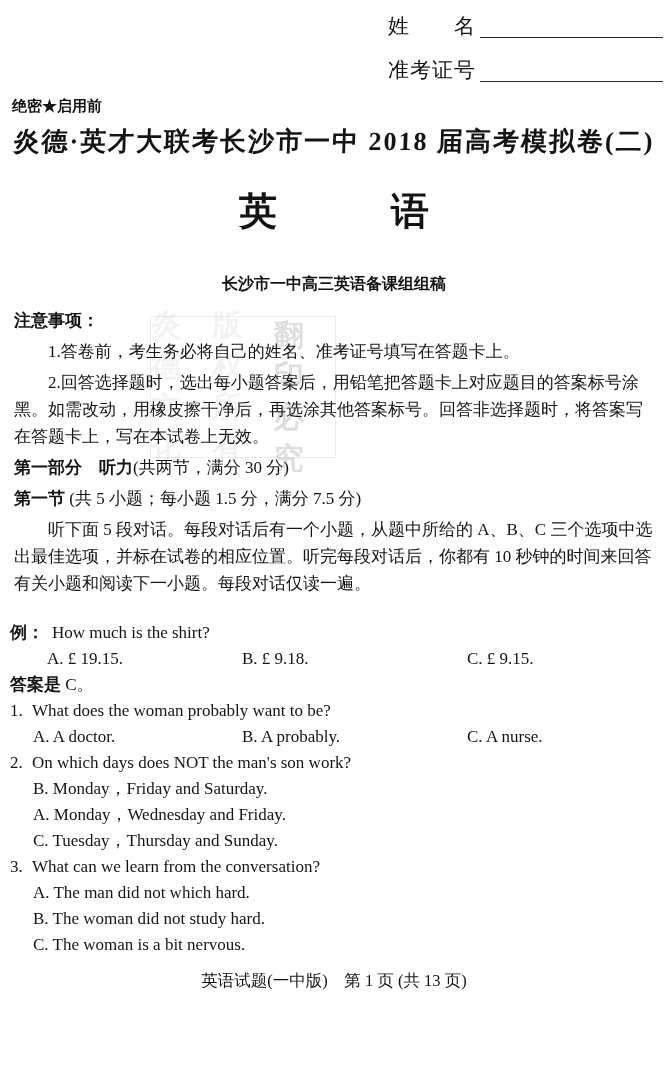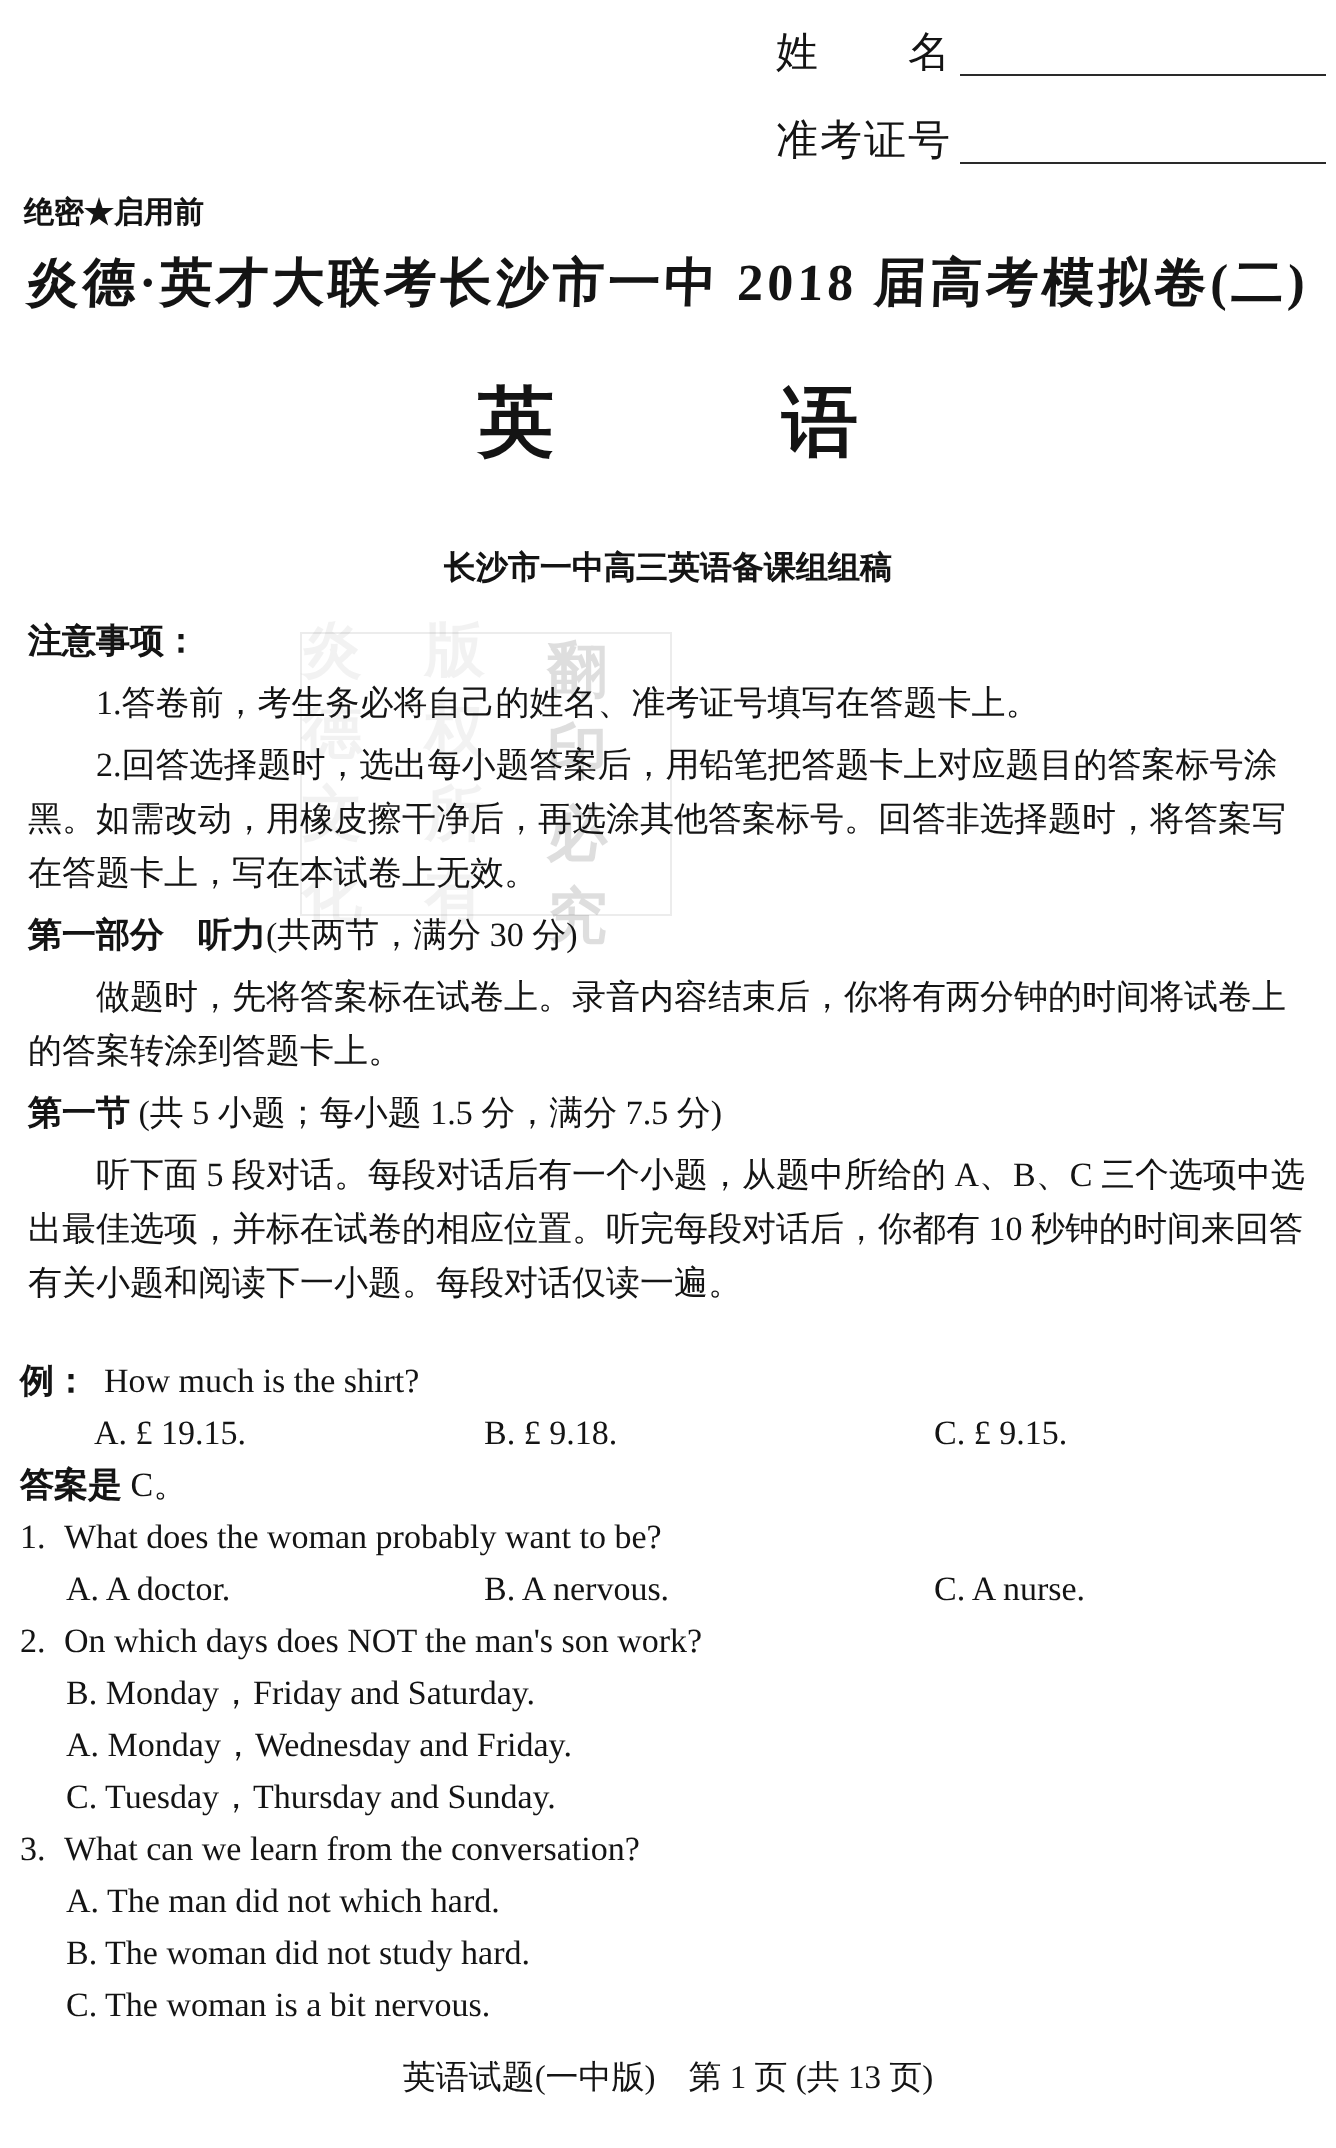--- a/index.html
+++ b/index.html
@@ -103,21 +103,20 @@
   <span class="wm wm3">翻印必究</span>
 </div>
 
 <div class="content">
 
   <p class="bold-cn">注意事项：</p>
   <p class="indent">1.答卷前，考生务必将自己的姓名、准考证号填写在答题卡上。</p>
   <p class="indent">2.回答选择题时，选出每小题答案后，用铅笔把答题卡上对应题目的答案标号涂黑。如需改动，用橡皮擦干净后，再选涂其他答案标号。回答非选择题时，将答案写在答题卡上，写在本试卷上无效。</p>
 
   <p class="part-heading"><span class="bold-cn">第一部分　听力</span><span>(共两节，满分 30 分)</span></p>
-  <p class="indent">做题时，先将答案标在试卷上。录音内容结束后，你将有两分钟的时间将试卷上的答案转涂到答题卡上。</p>
 
   <p class="sec-heading"><span class="bold-cn">第一节</span><span> (共 5 小题；每小题 1.5 分，满分 7.5 分)</span></p>
   <p class="indent">听下面 5 段对话。每段对话后有一个小题，从题中所给的 A、B、C 三个选项中选出最佳选项，并标在试卷的相应位置。听完每段对话后，你都有 10 秒钟的时间来回答有关小题和阅读下一小题。每段对话仅读一遍。</p>
 
   <div class="qa">
     <div class="example-line">
       <span class="ex-lbl bold-cn">例：</span>
       <span>How much is the shirt?</span>
     </div>
     <div class="opt-row">
@@ -126,21 +125,21 @@
       <span class="optC">C. £ 9.15.</span>
     </div>
     <div><span class="bold-cn">答案是</span><span> C。</span></div>
 
     <div class="question">
       <span class="q-num">1.</span>
       <span>What does the woman probably want to be?</span>
     </div>
     <div class="opt-row q">
       <span class="optA">A. A doctor.</span>
-      <span class="optB">B. A nervous.</span>
+      <span class="optB">B. A probably.</span>
       <span class="optC">C. A nurse.</span>
     </div>
 
     <div class="question">
       <span class="q-num">2.</span>
       <span>On which days does NOT the man's son work?</span>
     </div>
     <div class="opt-stack">B. Monday，Friday and Saturday.</div>
     <div class="opt-stack">A. Monday，Wednesday and Friday.</div>
     <div class="opt-stack">C. Tuesday，Thursday and Sunday.</div>

